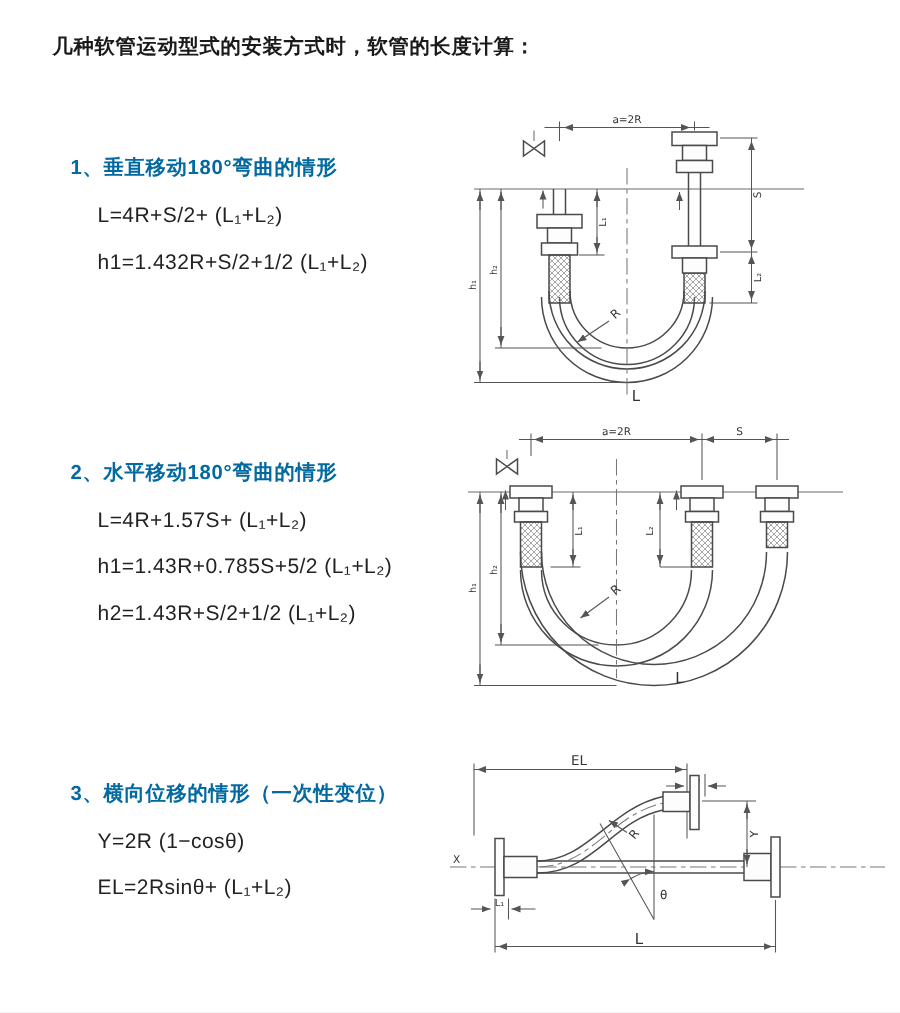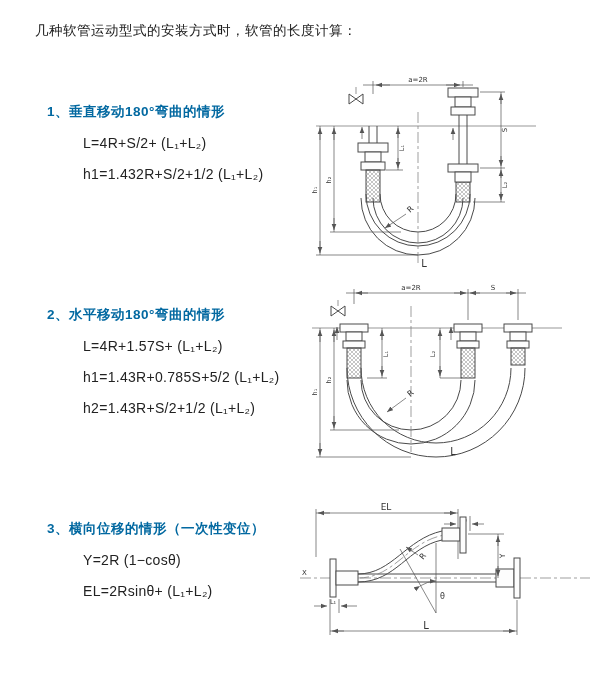--- a/index.html
+++ b/index.html
@@ -7,25 +7,25 @@
     position:relative;
     width:600px;height:675px;
     background:#ffffff;
     font-family:"Liberation Sans","DejaVu Sans",sans-serif;
     color:#1f1f1f;
     overflow:hidden;
     margin:0 auto;
   }
   .doc-title{
     position:absolute;left:35px;top:22px;
-    font-size:13.5px;font-weight:normal;letter-spacing:.5px;color:#1a1a1a;
+    font-size:13.5px;font-weight:bold;letter-spacing:.5px;color:#1a1a1a;
   }
   .section{position:absolute;left:47px;width:280px;}
   .sec-heading{font-size:13.5px;font-weight:bold;letter-spacing:.5px;color:#0369a1;margin:0 0 14px 0;}
-  .formula{font-size:14px;color:#222;margin:0 0 15px 36px;letter-spacing:.3px;white-space:nowrap;}
+  .formula{font-size:14px;color:#222;margin:0 0 15px 18px;letter-spacing:.3px;white-space:nowrap;}
   .diagram{position:absolute;}
   svg text{font-family:"DejaVu Sans",sans-serif;fill:#333;}
   .dl{stroke:#4a4a4a;stroke-width:1;fill:none;}           
   .dl-thin{stroke:#6a6a6a;stroke-width:.7;fill:none;}
   .dim{stroke:#555;stroke-width:.7;fill:none;}             
   .cl{stroke:#777;stroke-width:.7;fill:none;stroke-dasharray:11 3 3 3;} 
   .fit{fill:#fdfdfd;stroke:#4a4a4a;stroke-width:1;}        
 </style>
 </head>
 <body>

